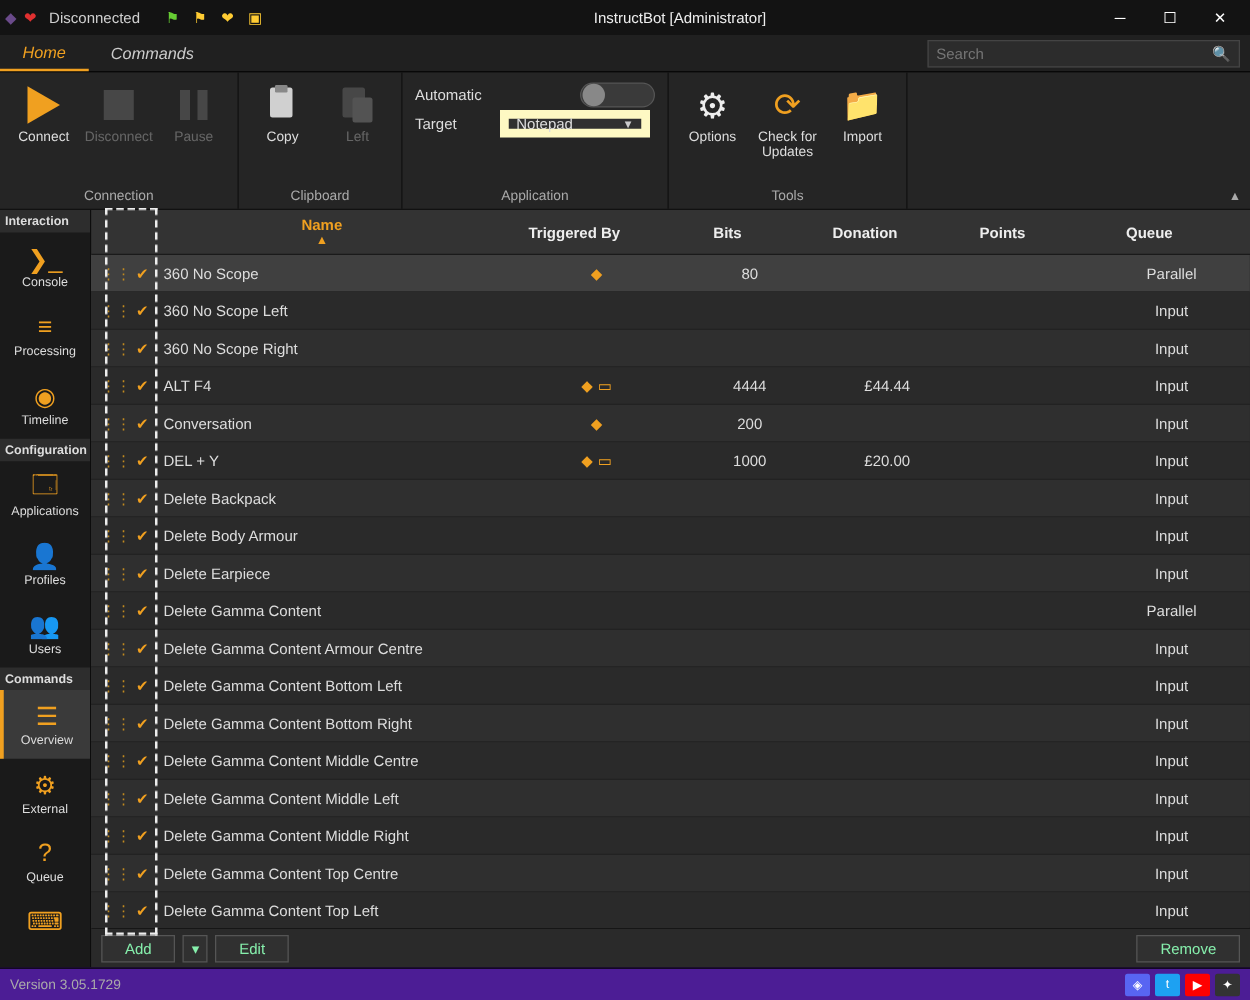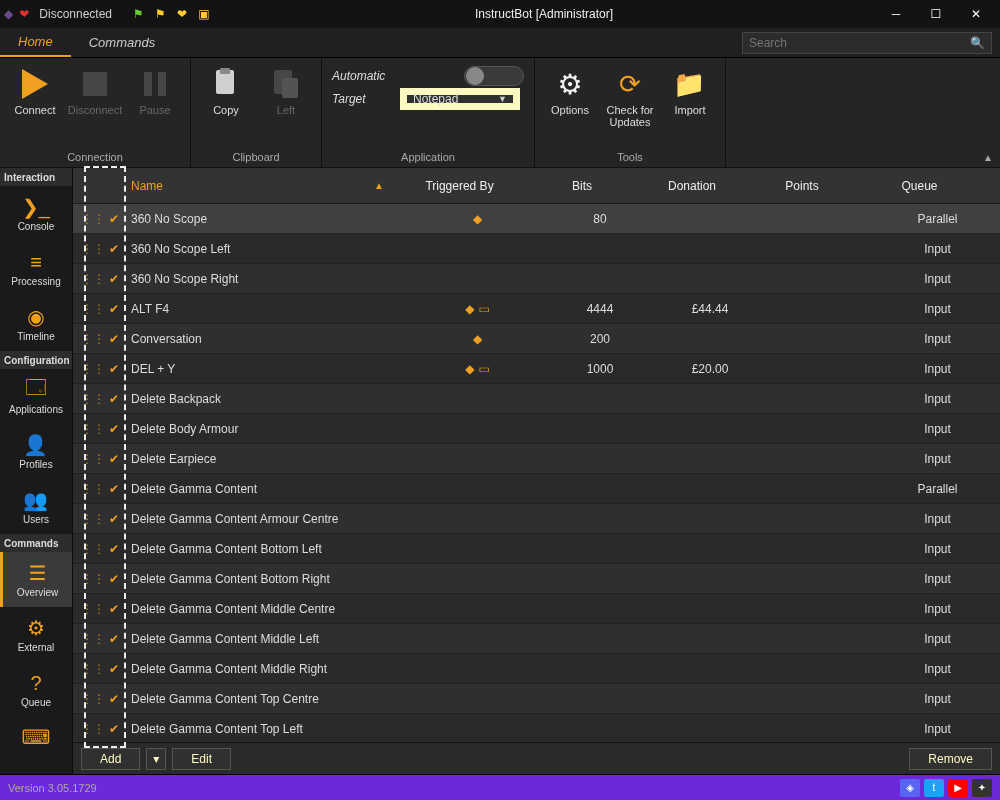--- a/index.html
+++ b/index.html
@@ -28,21 +28,21 @@
 .ribbon { height: 110px; background: #252525; display: flex; border-bottom: 1px solid #111; }
 .ribbon-group { display: flex; flex-direction: column; border-right: 1px solid #111; padding: 4px 6px 2px 6px; }
 .ribbon-group .items { flex: 1; display: flex; align-items: flex-start; gap: 2px; }
 .ribbon-group .label { text-align: center; font-size: 11px; color: #aaa; padding: 2px 0; }
 .rbtn { width: 58px; display: flex; flex-direction: column; align-items: center; justify-content: flex-start; padding: 4px 2px; cursor: pointer; }
 .rbtn .ricon { width: 36px; height: 36px; display: flex; align-items: center; justify-content: center; font-size: 26px; }
 .rbtn .rlabel { font-size: 11px; color: #ddd; margin-top: 2px; text-align:center; line-height:1.1; }
 .rbtn.disabled { opacity: 0.35; justify-content: flex-end; }
 .app-rows { display: flex; flex-direction: column; gap: 6px; padding: 4px 4px; }
 .app-row { display: flex; align-items: center; gap: 8px; }
-.app-row .alabel { width: 60px; font-size: 12px; color: #ddd; font-style: italic; }
+.app-row .alabel { width: 60px; font-size: 12px; color: #ddd; }
 .toggle { width: 60px; height: 20px; background: #3a3a3a; border-radius: 10px; position: relative; cursor: pointer; border:1px solid #555;}
 .toggle .knob { width: 18px; height: 18px; background: #888; border-radius: 50%; position: absolute; top: 0px; left: 1px; }
 .dropdown { width: 120px; height: 22px; background: #303030; border: 7px solid #fef9c3; display: flex; align-items: center; padding: 0 6px; justify-content: space-between; cursor: pointer; }
 .dropdown span:first-child { font-size: 12px; color: #ddd; }
 .ribbon .collapse { margin-left: auto; width: 24px; display:flex; align-items:flex-end; justify-content:center; padding-bottom:4px; color:#aaa; cursor:pointer; font-size:10px;}
 
 
 .main { flex: 1; display: flex; overflow: hidden; }
 
 
@@ -60,21 +60,21 @@
 .thead { height: 36px; background: #333333; display: flex; align-items: center; border-bottom: 1px solid #1a1a1a; position: relative; }
 .thead .hcell, .trow .cell { overflow: hidden; text-overflow: ellipsis; white-space: nowrap; font-size: 12px; padding: 0 8px; }
 .col-drag { width: 50px; flex-shrink: 0; }
 .col-name { flex: 1; min-width: 150px; }
 .col-trig { width: 135px; text-align: center; }
 .col-bits { width: 110px; text-align: center; }
 .col-don  { width: 110px; text-align: center; }
 .col-pts  { width: 110px; text-align: center; }
 .col-queue{ width: 125px; text-align: center; }
 .col-sb   { width: 18px; }
-.thead .hcell { color: #eee; font-weight: 400; }
+.thead .hcell { color: #eee; font-weight: 700; flex-direction: column; }
 .thead .sortcol { color: #f0a020; display: flex; align-items: center; justify-content: space-between; }
 .thead .sortcol .arrow { color: #f0a020; font-size: 10px; }
 
 .tbody { flex: 1; overflow-y: scroll; }
 .trow { height: 30px; display: flex; align-items: center; border-bottom: 1px solid #222; }
 .trow:nth-child(odd) { background: #2f2f2f; }
 .trow:nth-child(even) { background: #2a2a2a; }
 .trow.sel { background: #404040; }
 .trow .cell { color: #ddd; }
 .trow .dragcell { display: flex; align-items: center; gap: 4px; padding-left: 8px; }
@@ -82,26 +82,26 @@
 .trow .check { color: #f0a020; font-size: 12px; }
 .trow .trigcell { display:flex; justify-content:center; gap:4px; }
 .trow .tmark { color:#f0a020; font-size:12px;}
 
 
 .tbody::-webkit-scrollbar { width: 16px; background:#2a2a2a;}
 .tbody::-webkit-scrollbar-thumb { background:#555; border:3px solid #2a2a2a;}
 
 
 .bottom-bar { height: 32px; background: #2a2a2a; border-top: 1px solid #111; display: flex; align-items: center; padding: 0 8px; gap: 6px; }
-.btn { height: 22px; background: #303030; border: 1px solid #555; color: #fef9c3; padding: 0 18px; font-size: 12px; cursor: pointer; display:flex; align-items:center;}
+.btn { height: 22px; background: #303030; border: 1px solid #555; color: #86efac; padding: 0 18px; font-size: 12px; cursor: pointer; display:flex; align-items:center;}
 .btn.split { padding: 0 4px; width: 20px; justify-content:center;}
 .bottom-bar .spacer { flex: 1; }
 
 
-.status-bar { height: 26px; background: #6d28d9; border-top:1px solid #000; display: flex; align-items: center; padding: 0 8px; font-size: 11px; color: #aaa; }
+.status-bar { height: 26px; background: #4c1d95; border-top:1px solid #000; display: flex; align-items: center; padding: 0 8px; font-size: 11px; color: #aaa; }
 .status-bar .spacer { flex: 1; }
 .status-bar .soc { display:flex; gap:4px; }
 .status-bar .soc div { width:20px; height:18px; display:flex; align-items:center; justify-content:center; font-size:10px; color:#fff; cursor:pointer; border-radius:2px;}
 
 
 .dashed-region { position: absolute; left: 84px; top: 166px; width: 42px; height: 582px; border: 2px dashed #eee; pointer-events: none; }
 
 
 svg { display:block; }
 </style>

